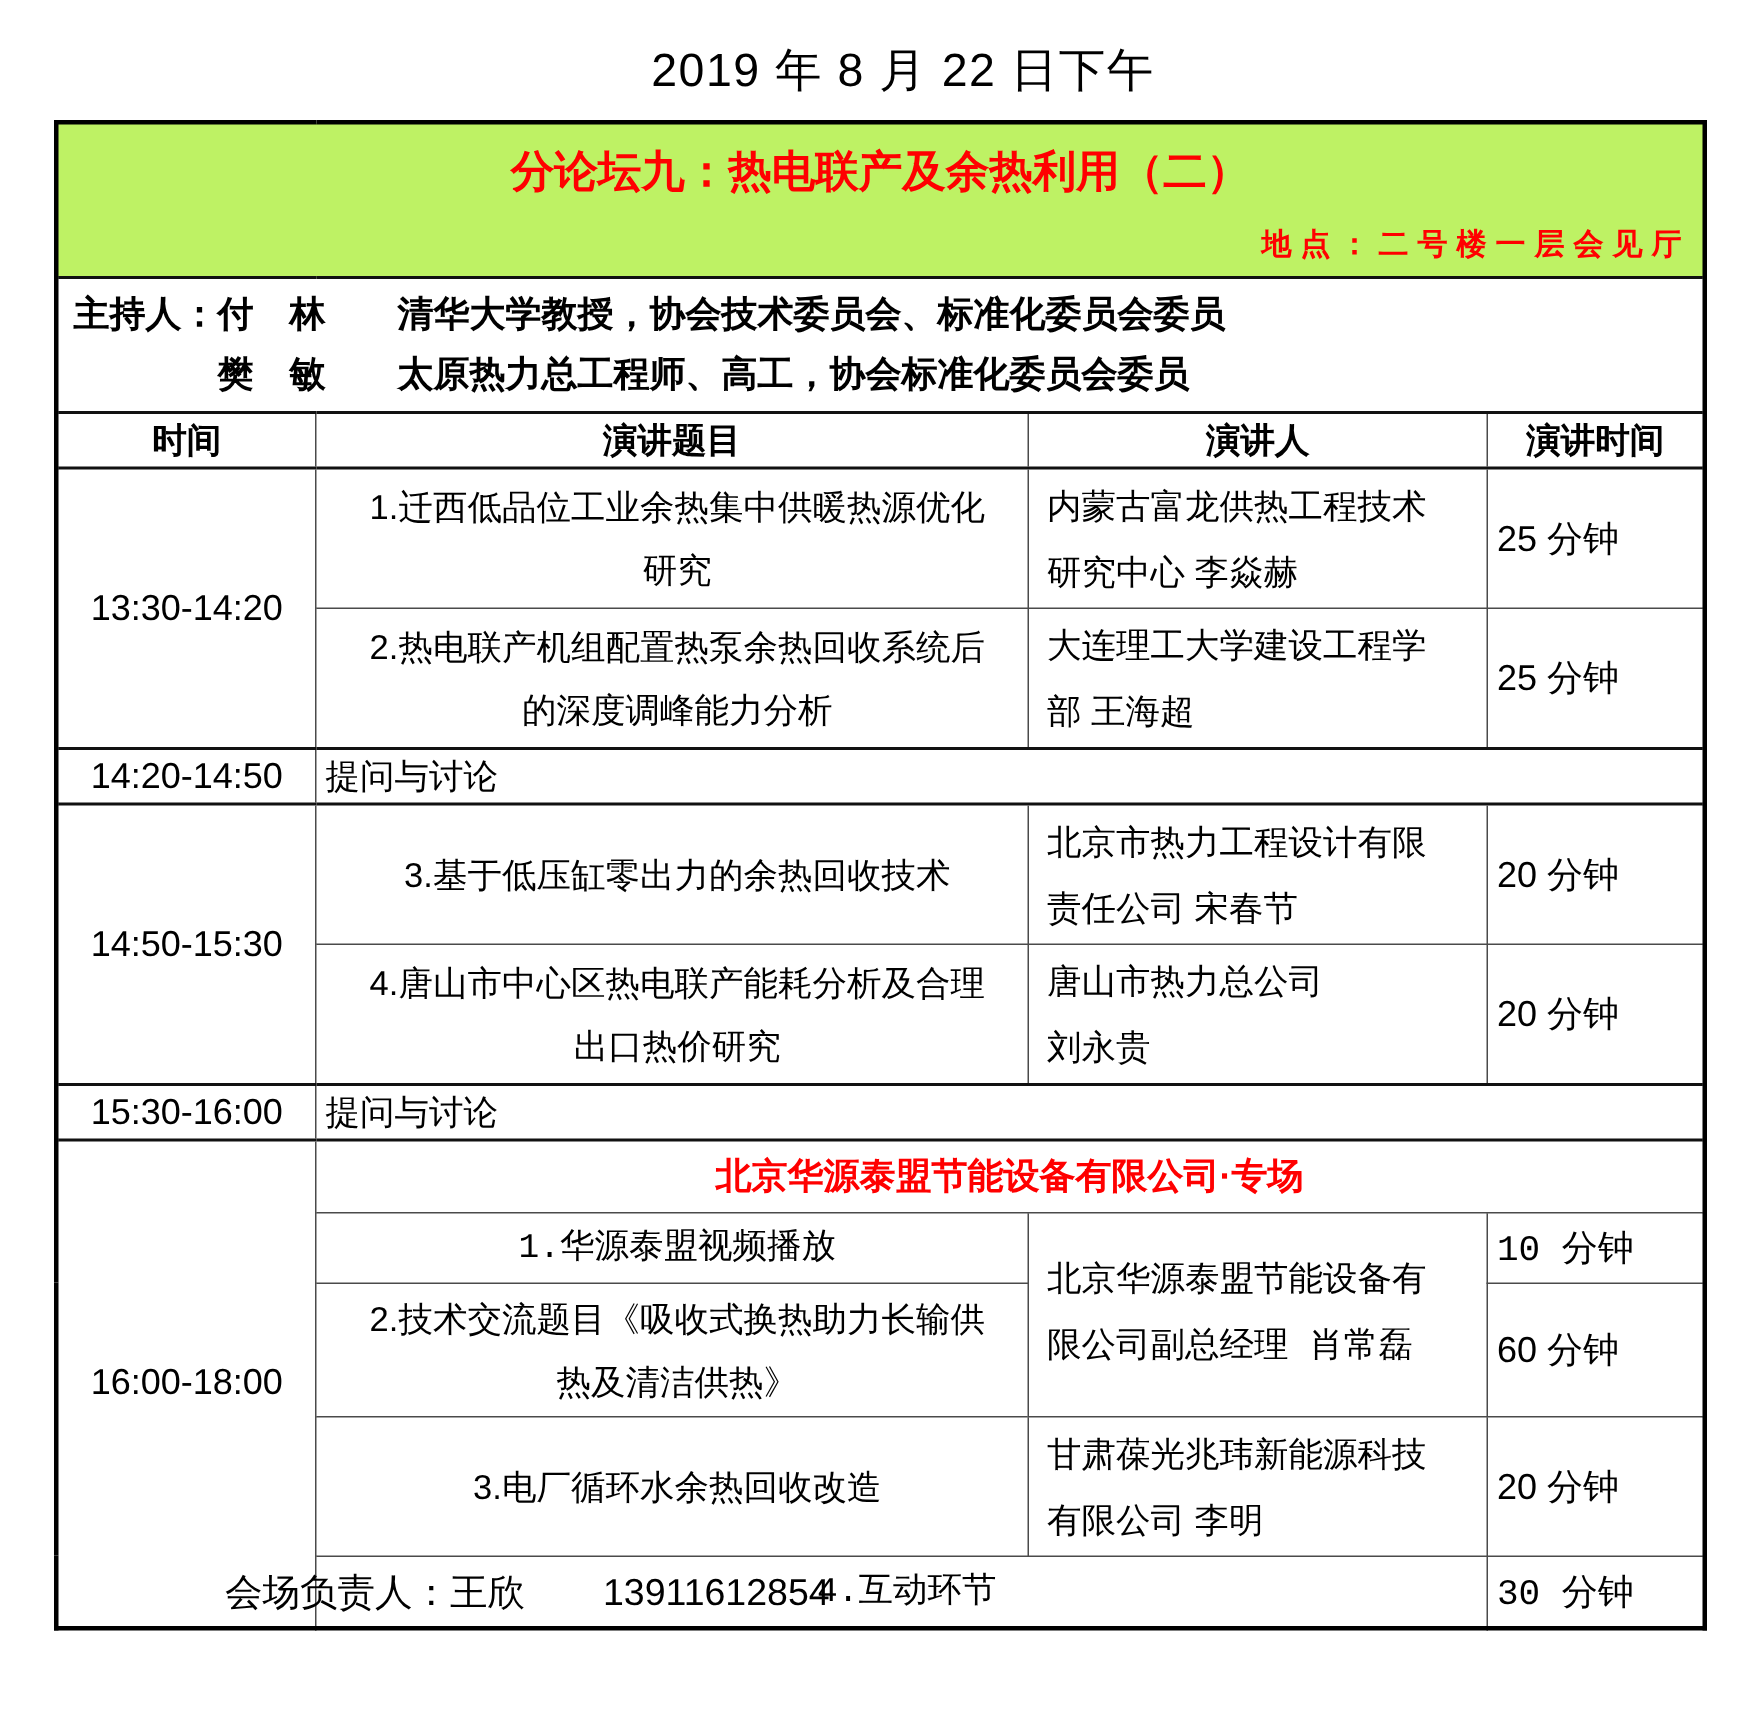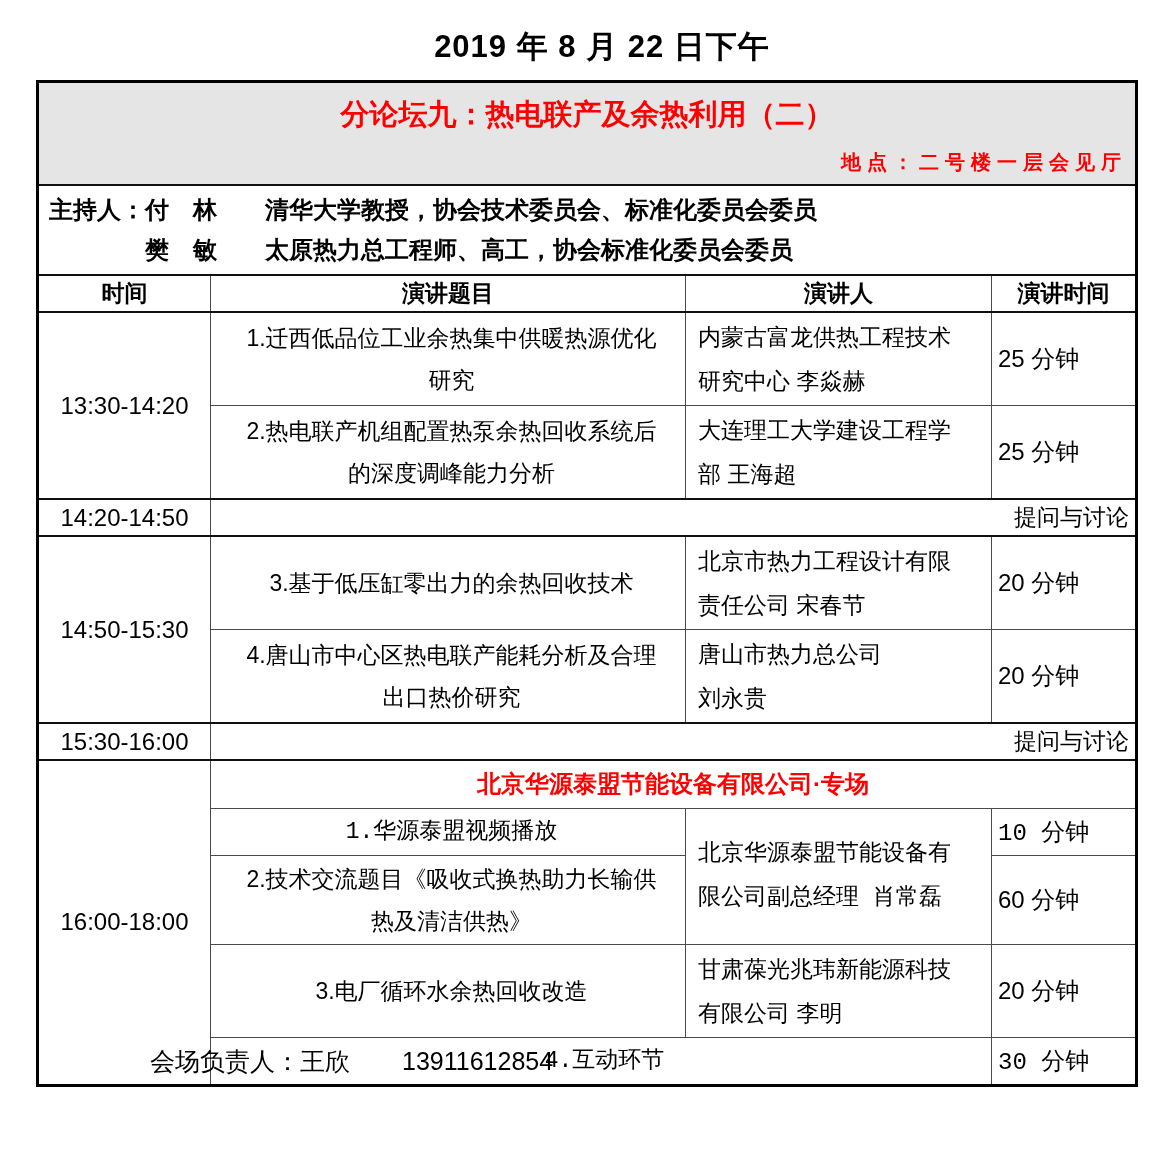--- a/index.html
+++ b/index.html
@@ -8,21 +8,21 @@
     width: 1171px; height: 1156px;
     font-family: "Liberation Sans", "DejaVu Sans", sans-serif;
     color: #000;
     position: relative;
   }
   .page-title {
     position: absolute;
     top: 26px; left: 0; width: 1171px;
     text-align: center;
     font-size: 31px;
-    font-weight: bold;
+    font-weight: normal;
     letter-spacing: 1px;
     padding-left: 33px;
   }
   table.agenda {
     position: absolute;
     left: 36px; top: 80px;
     width: 1099px;
     border-collapse: collapse;
     table-layout: fixed;
     border: 3px solid #000;
@@ -30,21 +30,21 @@
   td {
     border: 1px solid #4a4a4a;
     vertical-align: middle;
     font-size: 23px;
     padding: 2px 6px;
   }
   tr.thick td { border-top: 2px solid #111; }
   
   tr.banner-row { height: 96px; }
   td.banner-cell {
-    background: #e5e5e5;
+    background: #bef264;
     padding: 6px 6px 8px 6px;
   }
   .forum-title {
     text-align: center;
     color: #ff0000;
     font-weight: bold;
     font-size: 29px;
     margin-top: 6px;
   }
   .forum-location {
@@ -62,21 +62,21 @@
   .host-line { line-height: 40px; white-space: pre; }
   .host-line.second { padding-left: 96px; }
   
   tr.cols-row { height: 34px; }
   td.col-head { font-weight: bold; text-align: center; font-size: 23px; }
   
   td.time-cell { text-align: center; font-size: 24px; }
   td.title-cell { text-align: center; padding-left: 13px; line-height: 42px; white-space: pre-line; }
   td.speaker-cell { text-align: left; padding-left: 12px; line-height: 44px; white-space: pre-line; }
   td.dur-cell { text-align: left; font-size: 24px; }
-  td.qa-cell { text-align: right; font-size: 23px; }
+  td.qa-cell { text-align: left; font-size: 23px; }
   tr.talk-tall { height: 88px; }
   tr.talk-short { height: 43px; font-family: Liberation Mono, monospace; }
   tr.qa-row { height: 26px; }
   tr.special-row { height: 48px; }
   td.special-cell {
     text-align: center;
     color: #ff0000;
     font-weight: bold;
     font-size: 24px;
   }

